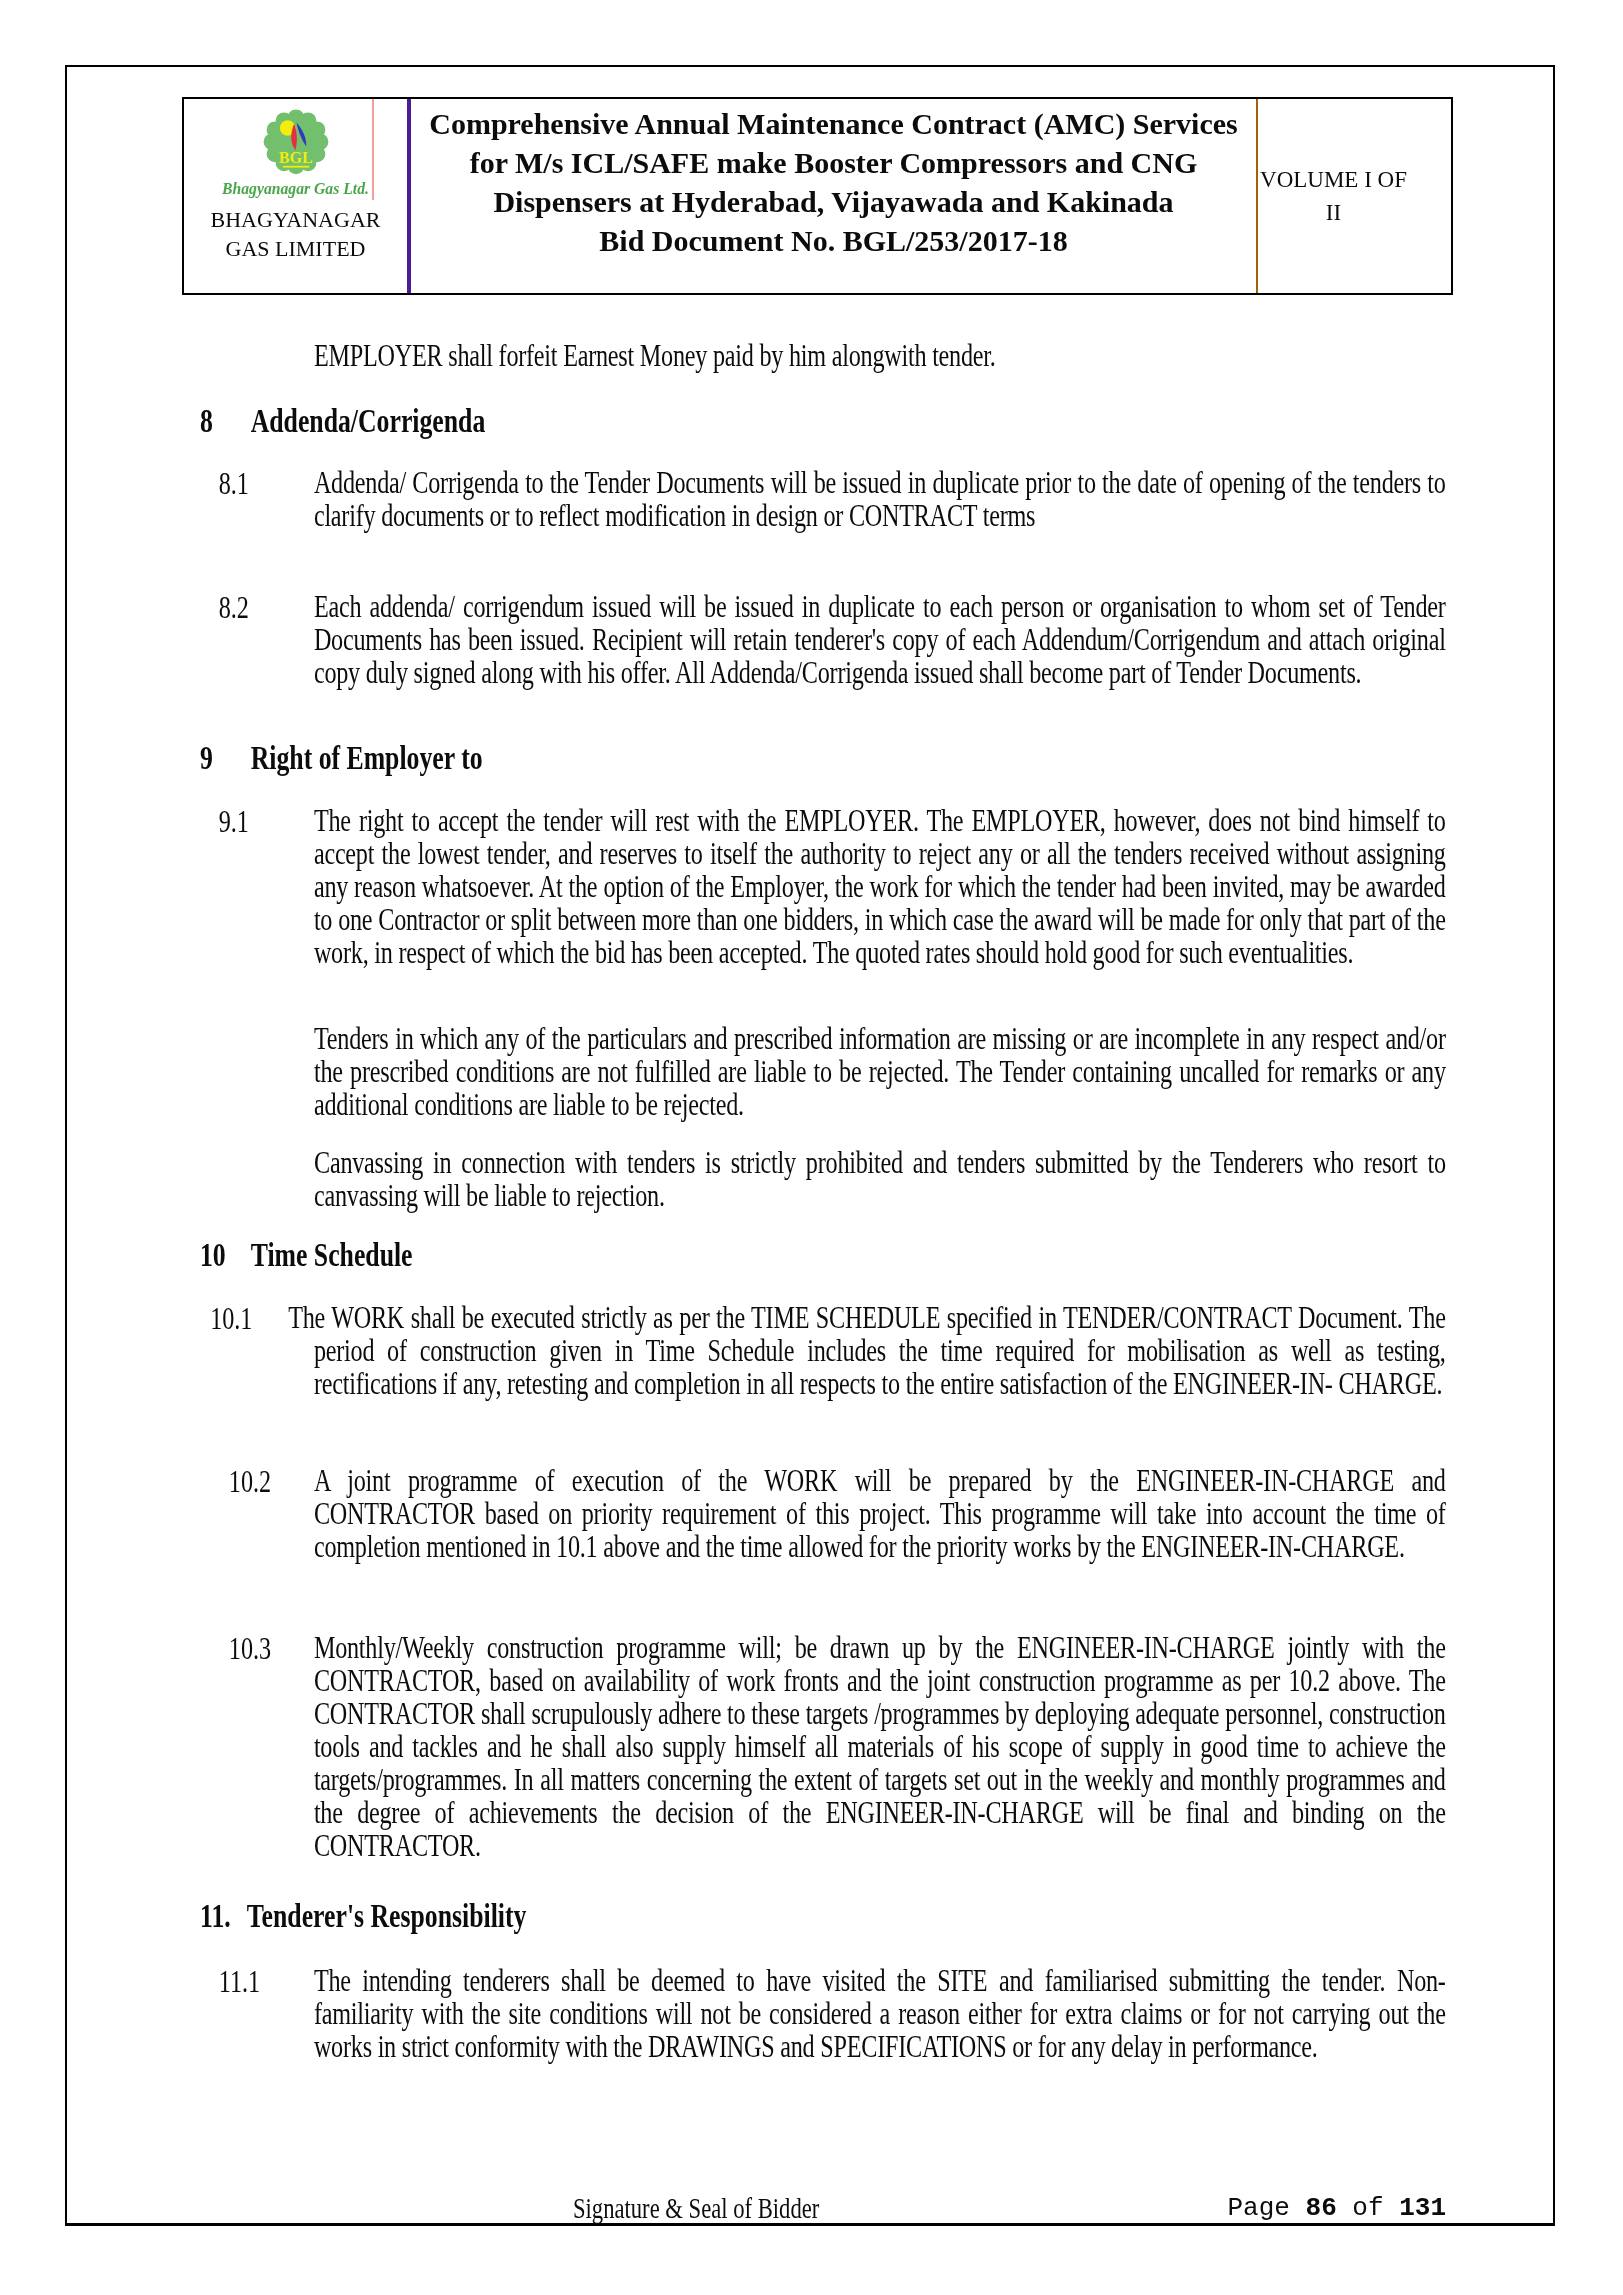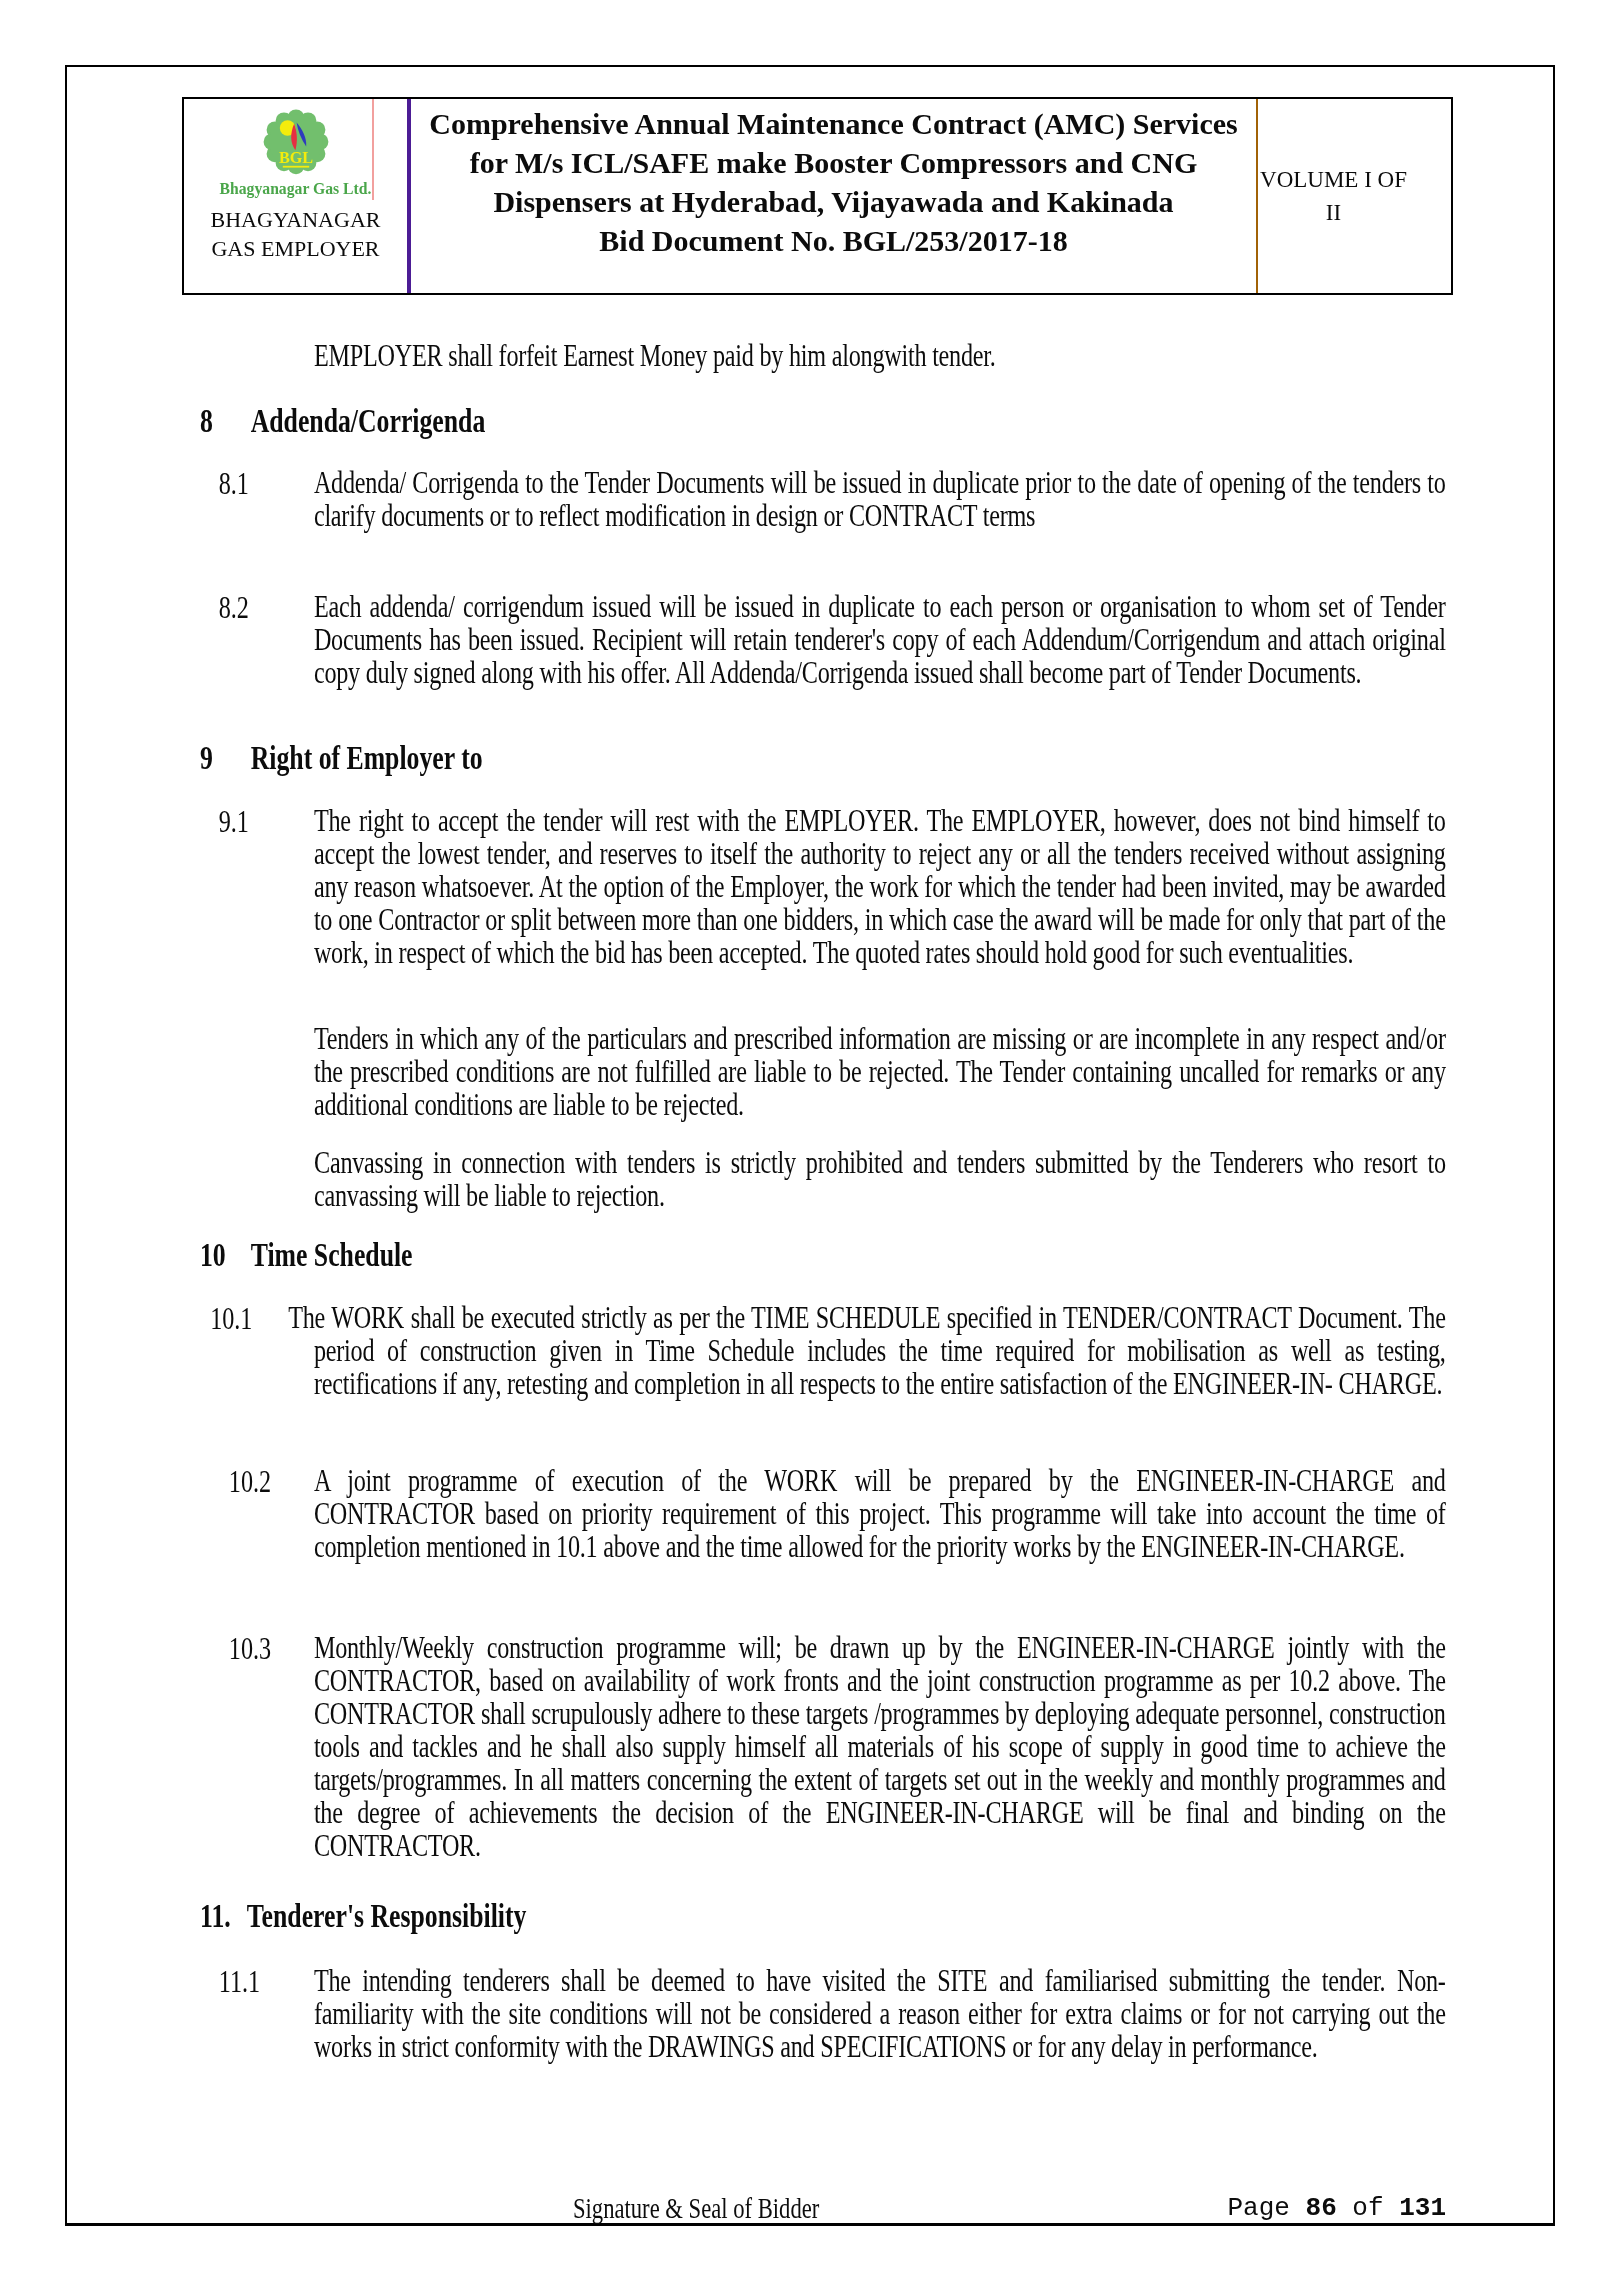--- a/index.html
+++ b/index.html
@@ -62,24 +62,24 @@
             <circle cx="25" cy="38" r="14"></circle>
             <circle cx="40" cy="23" r="14"></circle>
           <circle cx="60" cy="58" r="45"></circle>
         </g>
         <circle cx="46" cy="35" r="13" fill="#f4ec0c"></circle>
         <path d="M57,28 C50,44 50,60 59,72 C63,57 62,42 57,28 Z" fill="#e62e42"></path>
         <path d="M61,26 C71,38 78,52 77,66 C69,54 63,40 61,26 Z" fill="#2f3bbd"></path>
         <text x="60" y="94" text-anchor="middle" font-size="27" font-weight="bold" font-family="Liberation Serif, serif" fill="#f4ec0c">BGL</text>
         <rect x="38" y="98" width="44" height="3" fill="#f4ec0c"></rect>
       </svg>
-      <div class="logo-caption" style="color: rgb(74, 166, 74);">Bhagyanagar Gas Ltd.</div>
+      <div class="logo-caption" style="color: rgb(74, 166, 74); font-style: italic;">Bhagyanagar Gas Ltd.</div>
       <div class="company">
         <div>BHAGYANAGAR</div>
-        <div>GAS EMPLOYER</div>
+        <div>GAS LIMITED</div>
       </div>
     </div>
     <div class="hdr-cell cell-title">
       <div>Comprehensive Annual Maintenance Contract (AMC) Services for M/s ICL/SAFE make Booster Compressors and CNG Dispensers at Hyderabad, Vijayawada and Kakinada</div>
       <div>Bid Document No. BGL/253/2017-18</div>
     </div>
     <div class="hdr-cell cell-vol">
       <div style="width:151px;">VOLUME I OF II</div>
     </div>
   </div>

